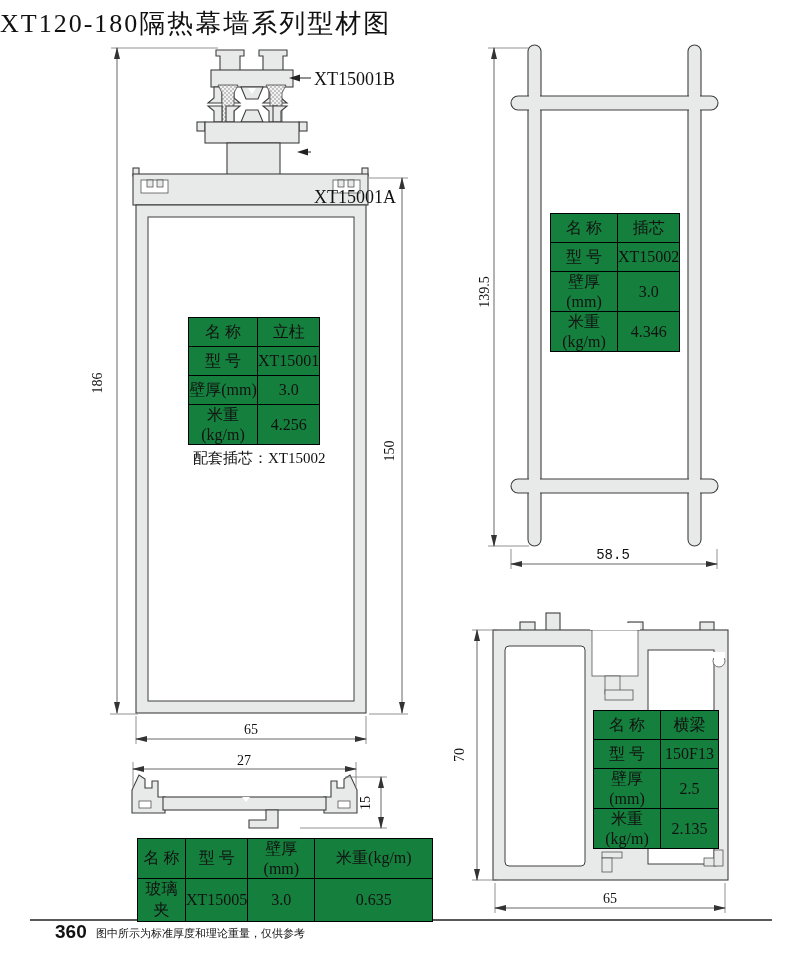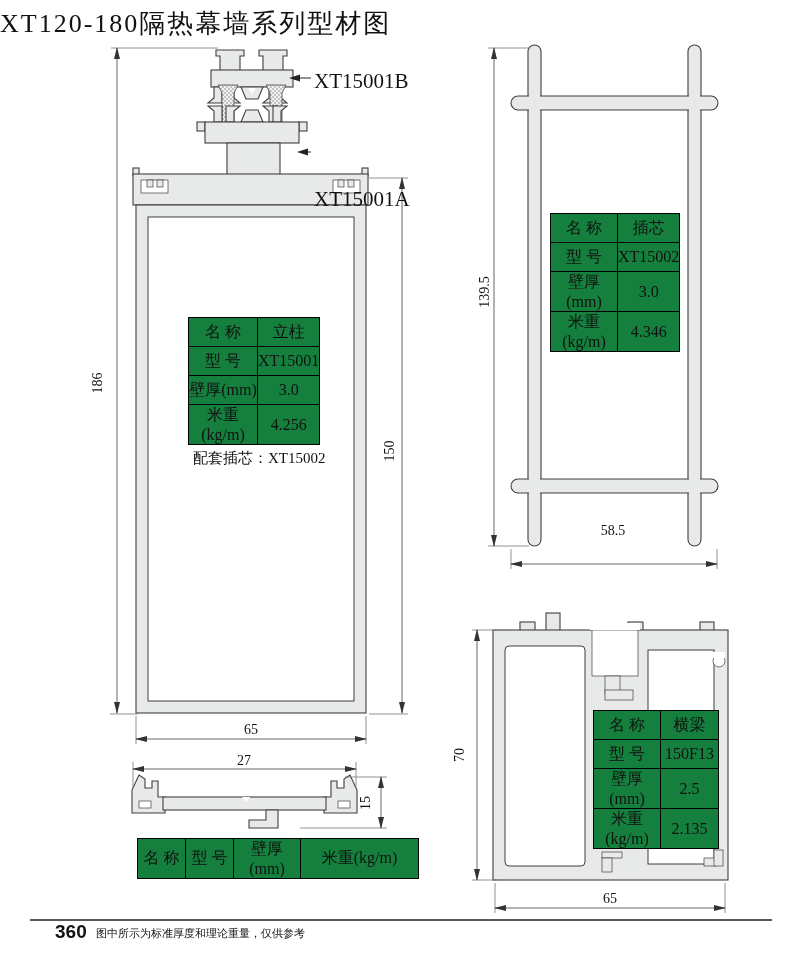--- a/index.html
+++ b/index.html
@@ -1,21 +1,21 @@
 <!DOCTYPE html>
 <html style="--profile-fill: #e8eae9; --outline: #3f3f3f; --dim-line: #555555; --text: #111111;"><head>
 <meta charset="utf-8">
 <style>
   html,body{margin:0;padding:0;}
   body{width:800px;height:975px;background:#fff;position:relative;overflow:hidden;
        font-family:"Liberation Serif","DejaVu Serif",serif;color:var(--text,#111);}
   #linework{position:absolute;left:0;top:0;z-index:1;}
   .txt{position:absolute;z-index:3;white-space:nowrap;}
   .title{width:800px;text-align:left;font-size:26px;letter-spacing:2px;top:6px;left:0;}
-  .callout{font-size:21px;}
+  .callout{font-size:18px;}
   .dimlabel{font-size:14px;text-align:center;}
   .vert{transform:rotate(-90deg);}
   .note{font-size:15px;}
   .smallnote{font-size:12px;text-align:center;}
   table.spec{position:absolute;z-index:4;border-collapse:collapse;background:#15803d;}
   table.spec td{border:1px solid #000;text-align:center;font-size:16px;padding:0;}
   .vtable td{height:28px;}
   .htable td{height:21px;}
   .footer-num{font-family:"Liberation Sans","DejaVu Sans",sans-serif;font-weight:bold;font-size:19px;}
   .footer-note{font-family:"Liberation Sans","DejaVu Sans",sans-serif;font-size:11px;}
@@ -183,21 +183,21 @@
 
 <div class="txt callout" style="left:314px;top:69px;">XT15001B</div>
 <div class="txt callout" style="left:314px;top:143px;margin-top:44px;">XT15001A</div>
 
 <div class="txt dimlabel vert" style="left:76px;top:375px;width:44px;">186</div>
 <div class="txt dimlabel vert" style="left:370px;top:443px;width:40px;">150</div>
 <div class="txt dimlabel" style="left:236px;top:722px;width:30px;">65</div>
 <div class="txt note" style="left:193px;top:449px;">配套插芯：XT15002</div>
 
 <div class="txt dimlabel vert" style="left:458px;top:284px;width:54px;">139.5</div>
-<div class="txt dimlabel" style="left:588px;top:523px;width:50px;">58.5</div>
+<div class="txt dimlabel" style="left:588px;top:547px;width:50px;font-family:Liberation Mono, monospace;">58.5</div>
 
 <div class="txt dimlabel" style="left:229px;top:753px;width:30px;">27</div>
 <div class="txt dimlabel vert" style="left:351px;top:795px;width:30px;">15</div>
 
 <div class="txt dimlabel vert" style="left:442px;top:747px;width:36px;">70</div>
 <div class="txt dimlabel" style="left:595px;top:891px;width:30px;">65</div>
 <div class="txt smallnote" style="left:593px;top:831px;width:125px;">配套盖板：XT15003G</div>
 
 <div class="txt footer-num" style="left:55px;top:921px;">360</div>
 <div class="txt footer-note" style="left:96px;top:926px;">图中所示为标准厚度和理论重量，仅供参考</div>
@@ -284,14 +284,20 @@
       <col style="width:67px">
       <col style="width:118px">
     </colgroup>
   <tbody>
       <tr>
     <td>名 称</td>
     <td>型 号</td>
     <td>壁厚(mm)</td>
     <td>米重(kg/m)</td>
   </tr>
+  <tr>
+    <td>玻璃夹</td>
+    <td>XT15005</td>
+    <td>3.0</td>
+    <td>0.635</td>
+  </tr>
 </tbody>
   </table>
 
 </body></html>

